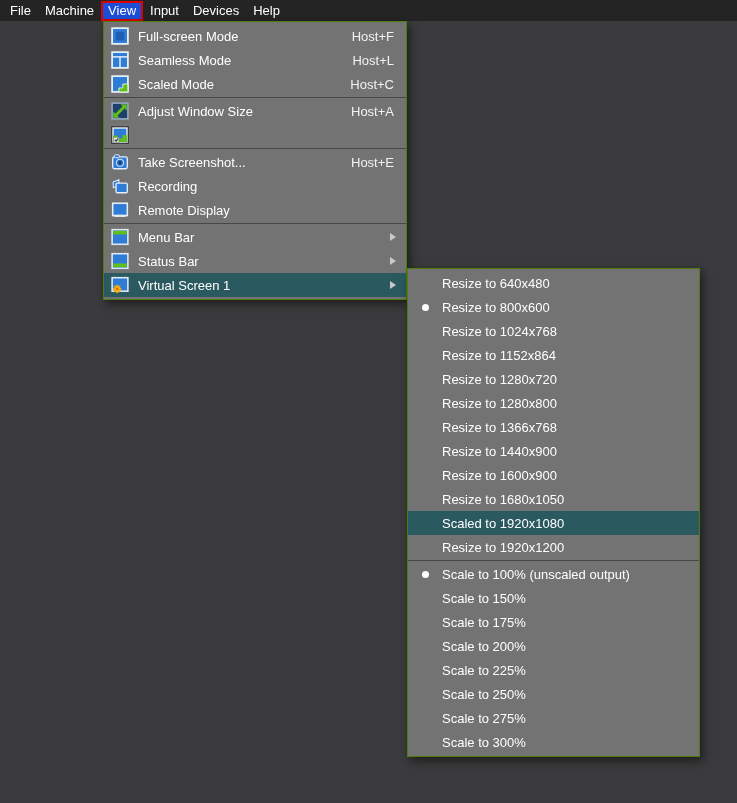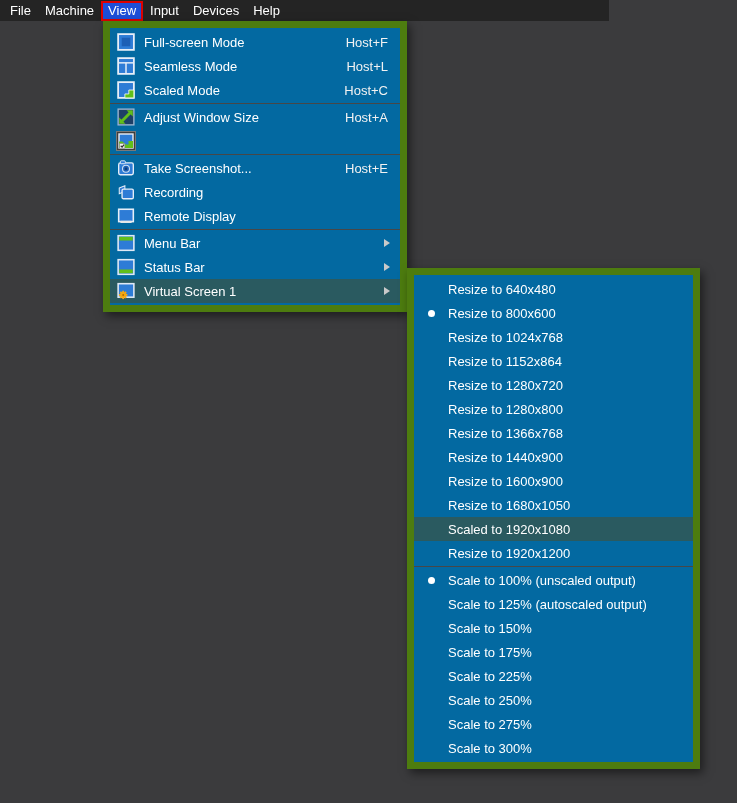--- a/index.html
+++ b/index.html
@@ -8,38 +8,38 @@
     background:#3b3b3d;
     font-family:"Liberation Sans", sans-serif;
     font-size:13px;
     color:#ffffff;
     position:relative;
     -webkit-font-smoothing:antialiased;
   }
 
   
   .menubar {
-    position:absolute; left:0; top:0; width:609px; height:21px;
+    position:absolute; left:0; top:0; width:737px; height:21px;
     background:#242424; display:flex; align-items:stretch; padding-left:3px;
   }
   .mb-item {
     line-height:21px; padding:0 7px; cursor:default; white-space:nowrap;
   }
   .mb-item.annotated {
     border:2px solid #dd0101;
     background:#1d4ed8;
     height:20px; margin-top:1px;
     line-height:16px; padding:0 5px;
   }
 
   
   .panel {
     position:absolute;
-    background:#0369a1;
-    border:7px solid #4d7c0f;
+    background:#737373;
+    border:1px solid #4d7c0f;
     box-shadow:3px 4px 9px rgba(0,0,0,0.5);
     padding:2px 0;
   }
   .view-menu   { left:103px; top:21px;  width:304px; }
   .submenu     { left:407px; top:268px; width:293px; }
 
   .row {
     height:24px; display:flex; align-items:center;
     padding:0 8px 0 6px; white-space:nowrap; cursor:default;
   }
@@ -264,32 +264,32 @@
     </div>
     <div class="sep"></div>
     <div class="row">
       <span class="gutter">
         <span class="dot"></span>
       </span>
       <span class="lbl">Scale to 100% (unscaled output)</span>
     </div>
     <div class="row">
       <span class="gutter"></span>
-      <span class="lbl">Scale to 125% (autoscaled output)</span>
-    </div>
-    <div class="row">
-      <span class="gutter"></span>
       <span class="lbl">Scale to 150%</span>
     </div>
     <div class="row">
       <span class="gutter"></span>
       <span class="lbl">Scale to 175%</span>
     </div>
     <div class="row">
       <span class="gutter"></span>
+      <span class="lbl">Scale to 200%</span>
+    </div>
+    <div class="row">
+      <span class="gutter"></span>
       <span class="lbl">Scale to 225%</span>
     </div>
     <div class="row">
       <span class="gutter"></span>
       <span class="lbl">Scale to 250%</span>
     </div>
     <div class="row">
       <span class="gutter"></span>
       <span class="lbl">Scale to 275%</span>
     </div>

